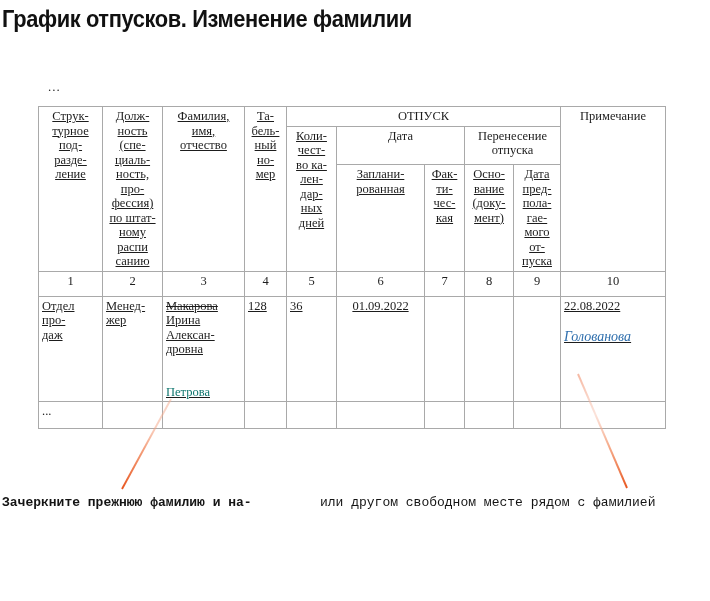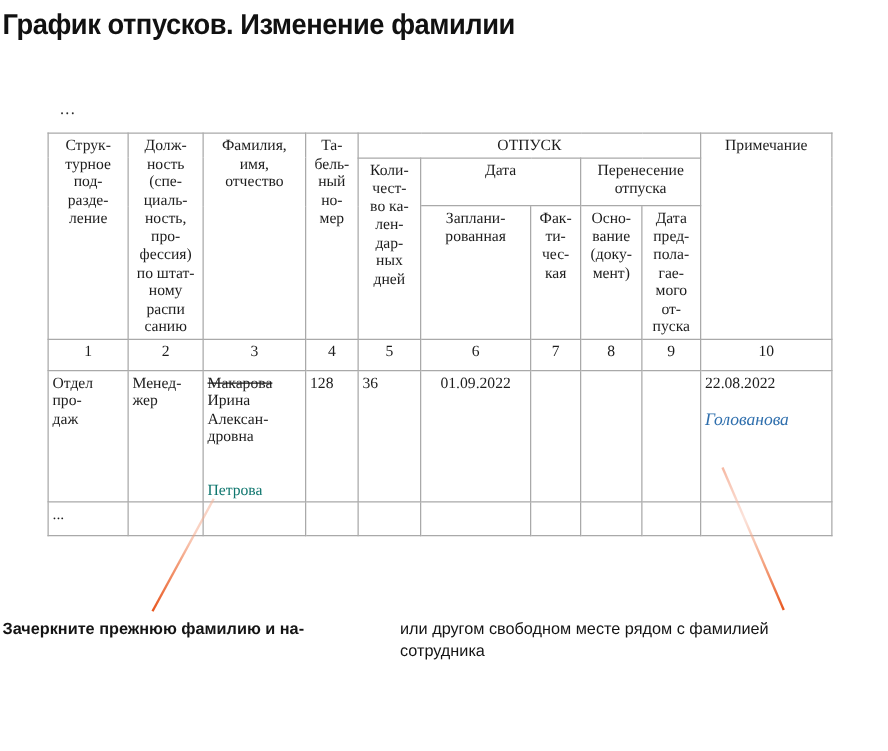--- a/index.html
+++ b/index.html
@@ -53,21 +53,21 @@
     font-size: 12.5px;
     color: #1d1d1d;
   }
   #vacation-table td {
     border: 1px solid #a9a9a9;
     padding: 2px 3px;
     vertical-align: top;
     line-height: 14.5px;
   }
   td.numrow { text-align: center; vertical-align: middle; height: 20px; }
-  td.tall { vertical-align: top; }
+  td.tall { vertical-align: top; text-decoration: underline; }
 
   .hdr-cell { text-align: center; }
 
   
   .stack {
     display: block;
     text-align: center;
     line-height: 14.5px;
   }
 
@@ -113,21 +113,21 @@
     top: 494px;
     width: 300px;
     font-weight: bold;
   }
   #caption-right {
     left: 320px;
     top: 494px;
     width: 380px;
     font-weight: normal;
   }
-  .cap-line { display: block; white-space: nowrap; }
+  .cap-line { display: block; white-space: nowrap; font-family: Liberation Mono, monospace; }
 </style>
 </head>
 <body>
 
 <div id="page-title">График отпусков. Изменение фамилии</div>
 
 <div id="pre-ellipsis">...</div>
 
 <table id="vacation-table">
   <colgroup>
@@ -301,14 +301,13 @@
   <line x1="122" y1="489" x2="171" y2="399" stroke="url(#gradLeft)" stroke-width="1.9"></line>
   <line x1="578" y1="374" x2="627" y2="488" stroke="url(#gradRight)" stroke-width="1.9"></line>
 </svg>
 
 <div class="caption" id="caption-left">
   <span class="cap-line">Зачеркните прежнюю фамилию и на-</span>
 </div>
 
 <div class="caption" id="caption-right">
   <span class="cap-line">или другом свободном месте рядом с фамилией</span>
-  <span class="cap-line">сотрудника</span>
 </div>
 
 </body></html>

